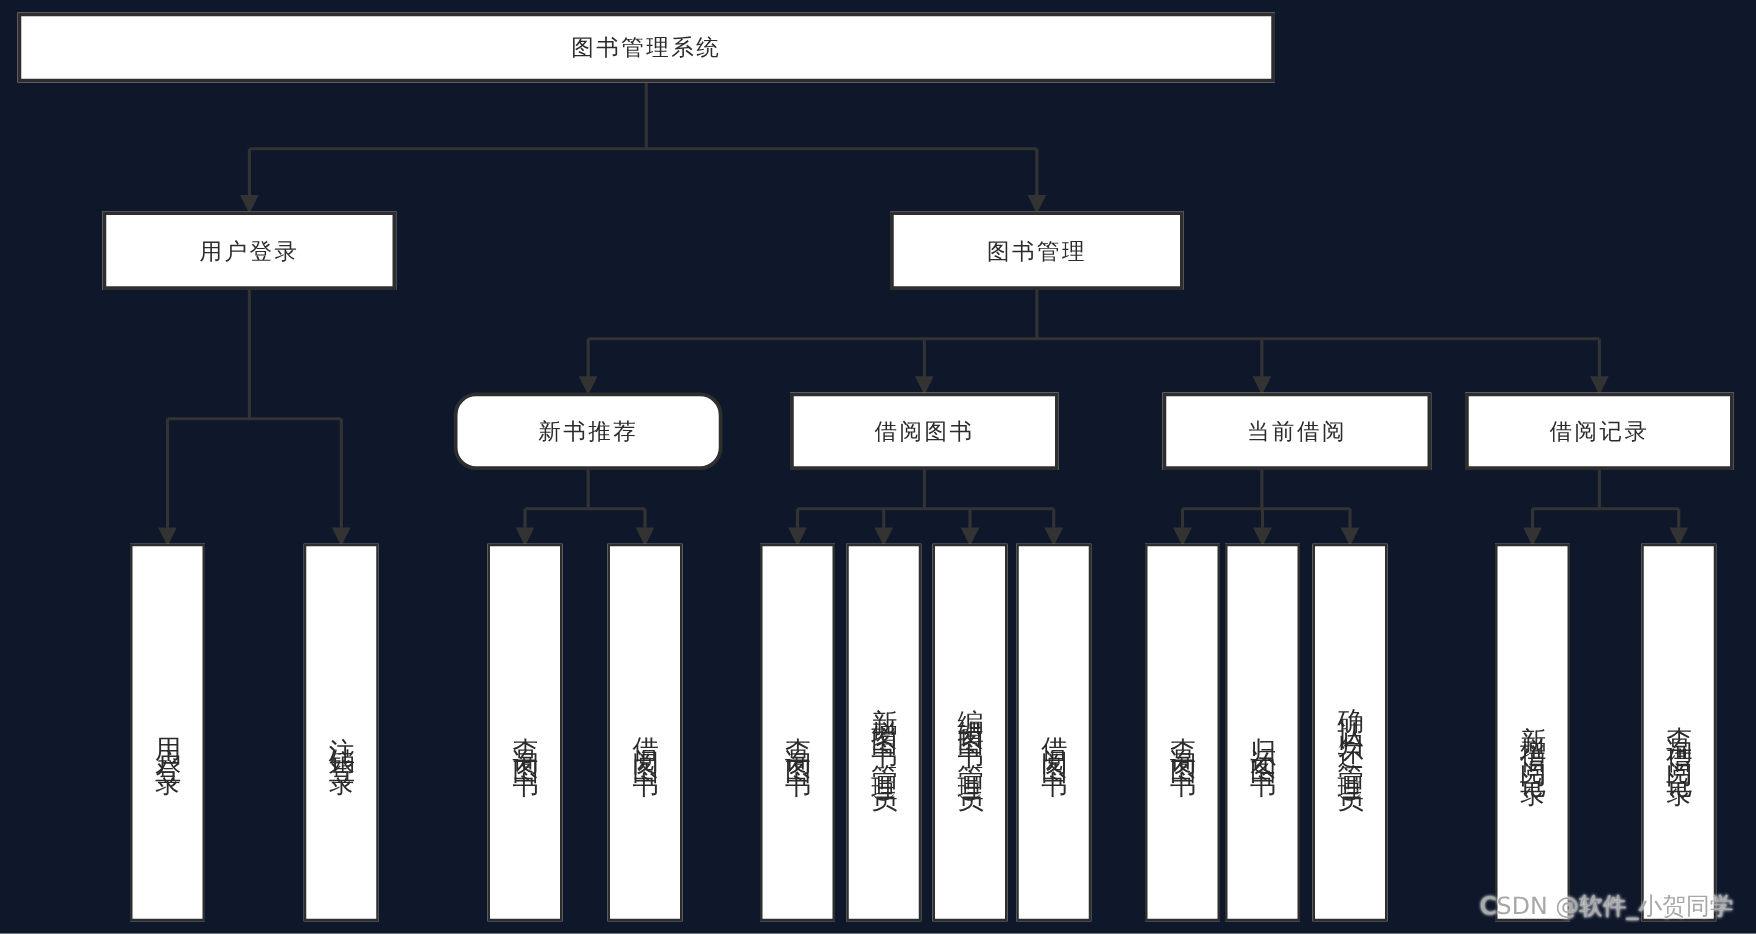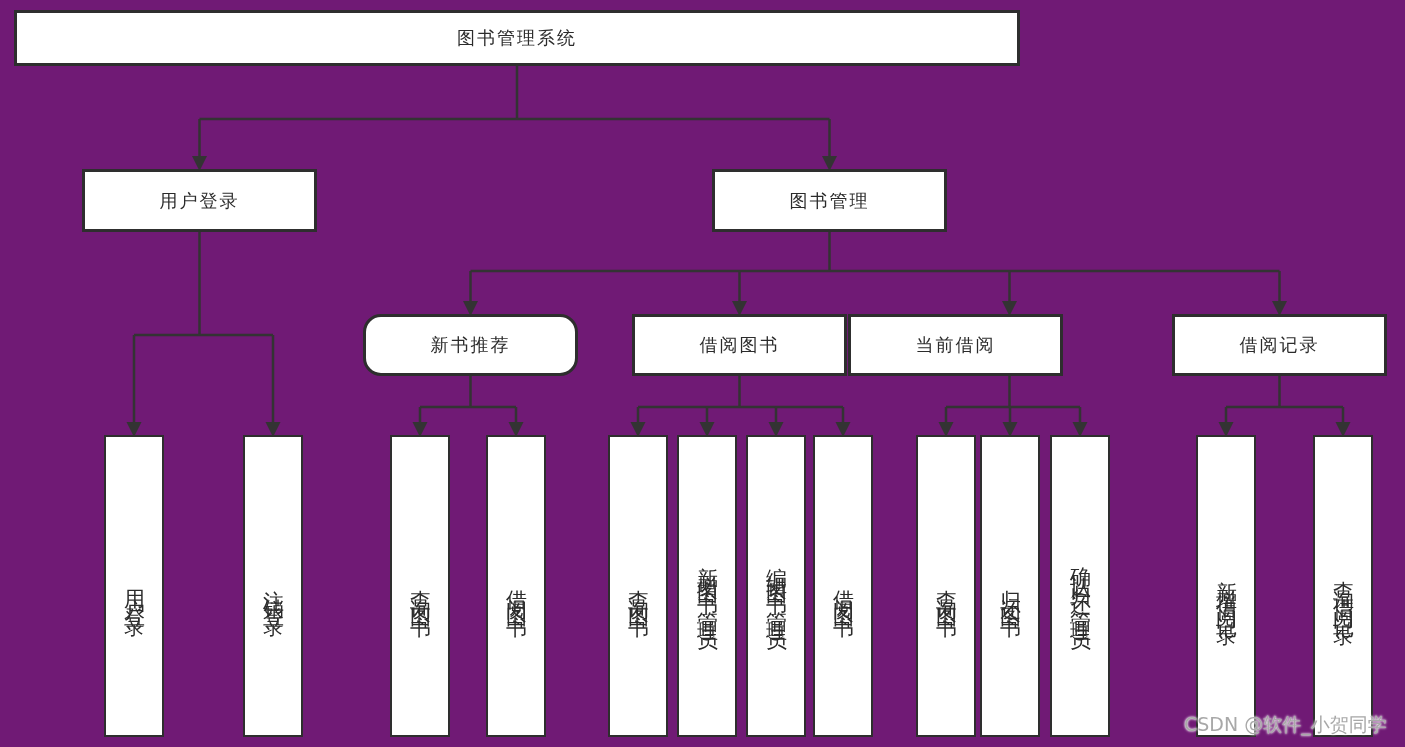--- a/index.html
+++ b/index.html
@@ -1,20 +1,20 @@
 <!DOCTYPE html>
 <html><head>
 <meta charset="utf-8">
 <style>
   html, body { margin: 0; padding: 0; background: #ffffff; }
   .stage {
     position: relative;
     width: 1405px;
     height: 747px;
-    background: #701a75;
+    background: #0f172a;
     overflow: hidden;
     font-family: "DejaVu Sans", sans-serif;
     text-decoration: underline;
   }
   .connectors {
     position: absolute;
     left: 0;
     top: 0;
   }
   .box {
@@ -144,21 +144,21 @@
     </div>
     <div class="box vbox" style="left: 677px; top: 435px; width: 60px; height: 302px; border-color: rgb(46, 46, 46); color: rgb(43, 43, 43);">
       <span>新增图书（管理员）</span>
     </div>
     <div class="box vbox" style="left: 746px; top: 435px; width: 60px; height: 302px; border-color: rgb(46, 46, 46); color: rgb(43, 43, 43);">
       <span>编辑图书（管理员）</span>
     </div>
     <div class="box vbox" style="left: 813px; top: 435px; width: 60px; height: 302px; border-color: rgb(46, 46, 46); color: rgb(43, 43, 43);">
       <span>借阅图书</span>
     </div>
-    <div class="box hbox" style="left: 848px; top: 314px; width: 215px; height: 62px; border-color: rgb(46, 46, 46); color: rgb(43, 43, 43);">
+    <div class="box hbox" style="left: 930px; top: 314px; width: 215px; height: 62px; border-color: rgb(46, 46, 46); color: rgb(43, 43, 43);">
       <span>当前借阅</span>
     </div>
     <div class="box vbox" style="left: 916px; top: 435px; width: 60px; height: 302px; border-color: rgb(46, 46, 46); color: rgb(43, 43, 43);">
       <span>查询图书</span>
     </div>
     <div class="box vbox" style="left: 980px; top: 435px; width: 60px; height: 302px; border-color: rgb(46, 46, 46); color: rgb(43, 43, 43);">
       <span>归还图书</span>
     </div>
     <div class="box vbox" style="left: 1050px; top: 435px; width: 60px; height: 302px; border-color: rgb(46, 46, 46); color: rgb(43, 43, 43);">
       <span>确认归还（管理员）</span>

